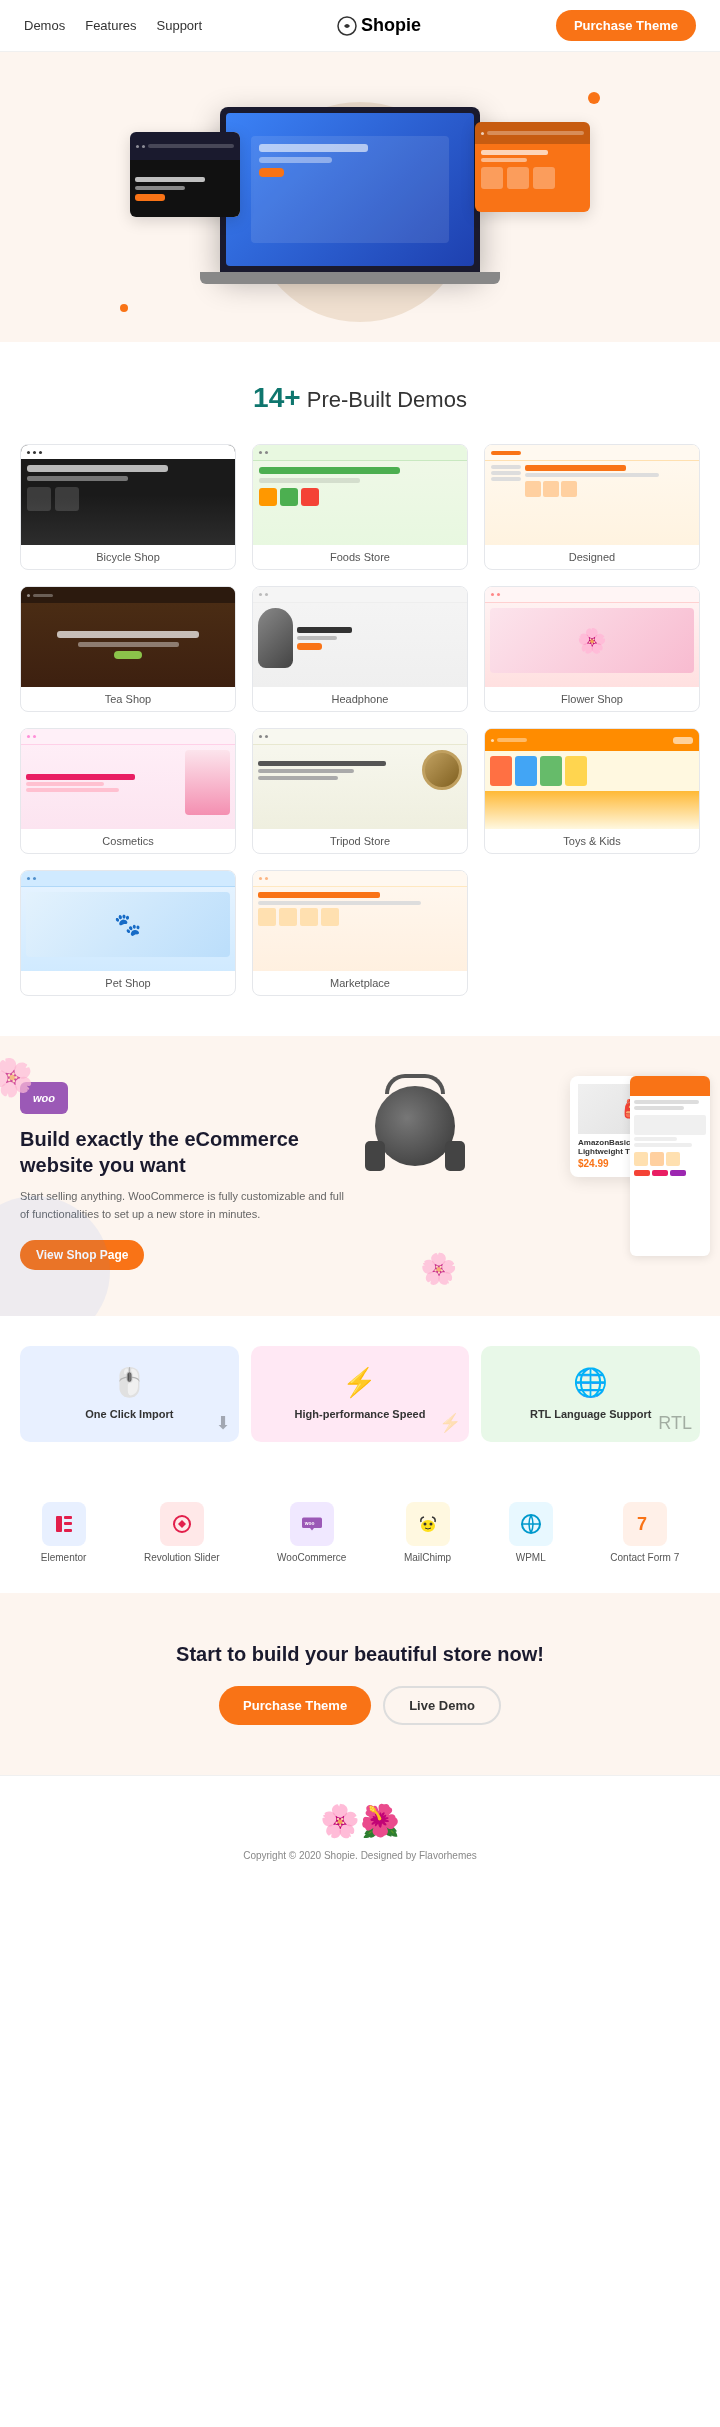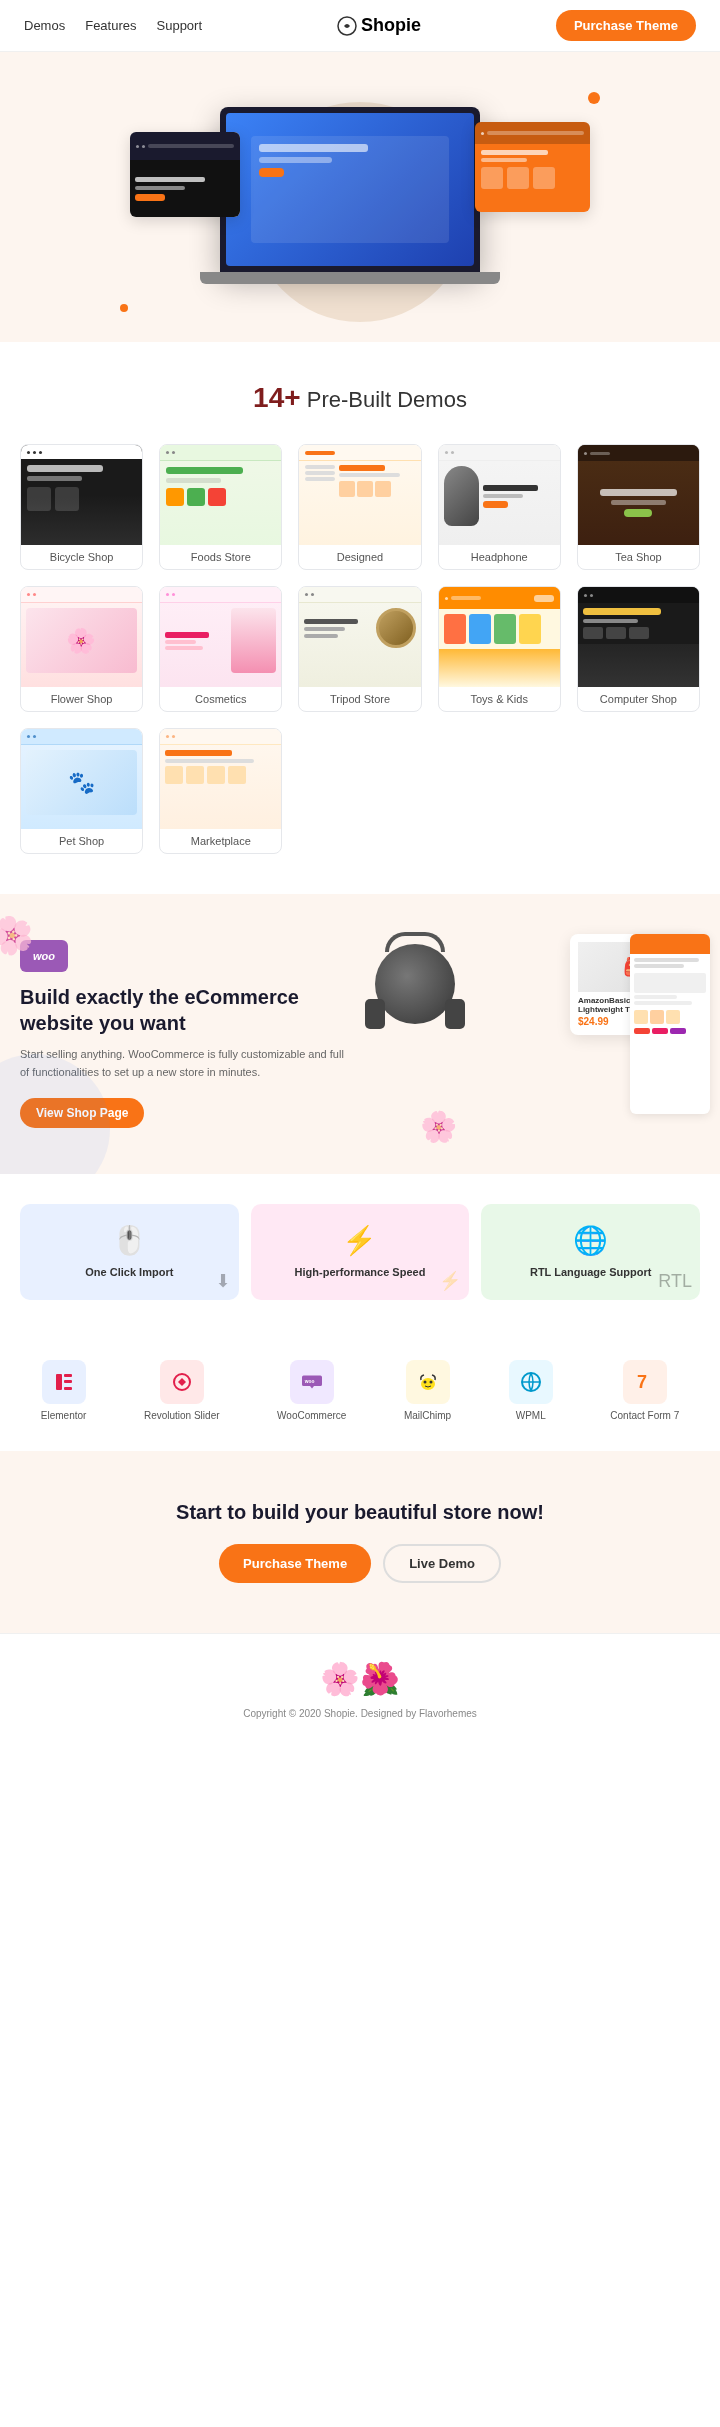--- a/index.html
+++ b/index.html
@@ -12,21 +12,21 @@
     .nav-logo { font-size: 18px; font-weight: 700; display: flex; align-items: center; gap: 4px; }
     .nav-logo svg { width: 20px; height: 20px; }
     .btn-purchase { background: #f97316; color: #fff; border: none; padding: 8px 18px; border-radius: 20px; font-size: 13px; cursor: pointer; font-weight: 600; }
 
     
     .hero { background: #fdf5ef; text-align: center; padding: 40px 20px 0; position: relative; overflow: hidden; }
     .hero h1 { font-size: 30px; font-weight: 800; color: #1a1a2e; line-height: 1.3; margin-bottom: 20px; }
 
     
     .demos-section { padding: 40px 20px; text-align: center; }
-    .demos-grid { display: grid; grid-template-columns: repeat(5, 1fr); gap: 16px; }
+    .demos-grid { display: grid; grid-template-columns: repeat(3, 1fr); gap: 16px; }
     .demo-card { border: 1px solid #e5e7eb; border-radius: 8px; overflow: hidden; cursor: pointer; transition: box-shadow 0.2s; }
     .demo-thumb { width: 100%; height: 100px; position: relative; overflow: hidden; }
     .demo-label { font-size: 11px; color: #555; padding: 6px 4px; text-align: center; font-weight: 500; }
 
     
     .thumb-bicycle { background: linear-gradient(180deg, #1a1a1a 0%, #1a1a1a 50%, #2d2d2d 100%); }
     .thumb-furniture { background: linear-gradient(180deg, #f8f8f8 0%, #e8f4f8 100%); }
     .thumb-foods { background: linear-gradient(180deg, #f0f8e8 0%, #e8f8e0 100%); }
     .thumb-megashop { background: linear-gradient(180deg, #fff9f0 0%, #fff3e0 100%); }
     .thumb-teashop { background: linear-gradient(180deg, #2c1a0e 0%, #4a2c14 50%, #f5f0e8 100%); }
@@ -158,21 +158,21 @@
       </div>
     </div>
 
     <div style="position:absolute;right:0;top:0;width:12px;height:12px;border-radius:50%;background:#f97316;"></div>
     <div style="position:absolute;left:0;bottom:30px;width:8px;height:8px;border-radius:50%;background:#f97316;"></div>
   </div>
 </section>
 
 <section class="demos-section">
   <div style="font-size:22px;color:#333;margin-bottom:30px;">
-    <span style="color:#7f1d1d;font-weight:800;font-size:28px;">14+</span>
+    <span style="color:#0f766e;font-weight:800;font-size:28px;">14+</span>
     <span>Pre-Built Demos</span>
   </div>
 
   <div class="demos-grid">
 
     <div class="demo-card">
       <div class="demo-thumb thumb-bicycle">
         <div class="thumb-white-bar">
             <div class="thumb-dark-dot"></div>
             <div class="thumb-dark-dot"></div>
@@ -229,53 +229,53 @@
               <div style="width:16px;height:16px;background:#ffd0a0;border-radius:2px;"></div>
               <div style="width:16px;height:16px;background:#ffd0a0;border-radius:2px;"></div>
             </div>
           </div>
         </div>
       </div>
       <div class="demo-label">Designed</div>
     </div>
 
     <div class="demo-card">
+      <div class="demo-thumb thumb-teashop">
+        <div style="height:16px;background:#2c1a0e;display:flex;align-items:center;padding:0 6px;gap:3px;">
+          <div style="width:3px;height:3px;border-radius:50%;background:rgba(255,255,255,0.5);"></div>
+            <div style="width:20px;height:3px;background:rgba(255,255,255,0.3);border-radius:2px;"></div>
+        </div>
+        <div style="padding:6px;background:linear-gradient(180deg,#4a2c14 0%,#3d2010 100%);height:84px;display:flex;flex-direction:column;align-items:center;justify-content:center;">
+          <div style="width:70%;height:7px;background:rgba(255,255,255,0.7);border-radius:3px;margin-bottom:4px;"></div>
+          <div style="width:50%;height:5px;background:rgba(255,255,255,0.4);border-radius:2px;margin-bottom:4px;"></div>
+          <div style="width:28px;height:8px;background:#8bc34a;border-radius:4px;"></div>
+        </div>
+      </div>
+      <div class="demo-label">Tea Shop</div>
+    </div>
+
+    <div class="demo-card">
       <div class="demo-thumb thumb-headphone">
         <div style="height:16px;background:#f5f5f5;display:flex;align-items:center;padding:0 6px;gap:3px;border-bottom:1px solid #eee;">
           <div style="width:3px;height:3px;border-radius:50%;background:#bbb;"></div>
             <div style="width:3px;height:3px;border-radius:50%;background:#bbb;"></div>
         </div>
         <div style="padding:5px;display:flex;gap:4px;align-items:center;">
           <div style="width:35px;height:60px;background:linear-gradient(135deg,#888,#444);border-radius:18px 18px 8px 8px;flex-shrink:0;"></div>
           <div>
             <div style="width:55px;height:6px;background:#333;border-radius:2px;margin-bottom:3px;"></div>
             <div style="width:40px;height:4px;background:#bbb;border-radius:2px;margin-bottom:3px;"></div>
             <div style="width:25px;height:7px;background:#f97316;border-radius:3px;"></div>
           </div>
         </div>
       </div>
       <div class="demo-label">Headphone</div>
     </div>
 
     <div class="demo-card">
-      <div class="demo-thumb thumb-teashop">
-        <div style="height:16px;background:#2c1a0e;display:flex;align-items:center;padding:0 6px;gap:3px;">
-          <div style="width:3px;height:3px;border-radius:50%;background:rgba(255,255,255,0.5);"></div>
-            <div style="width:20px;height:3px;background:rgba(255,255,255,0.3);border-radius:2px;"></div>
-        </div>
-        <div style="padding:6px;background:linear-gradient(180deg,#4a2c14 0%,#3d2010 100%);height:84px;display:flex;flex-direction:column;align-items:center;justify-content:center;">
-          <div style="width:70%;height:7px;background:rgba(255,255,255,0.7);border-radius:3px;margin-bottom:4px;"></div>
-          <div style="width:50%;height:5px;background:rgba(255,255,255,0.4);border-radius:2px;margin-bottom:4px;"></div>
-          <div style="width:28px;height:8px;background:#8bc34a;border-radius:4px;"></div>
-        </div>
-      </div>
-      <div class="demo-label">Tea Shop</div>
-    </div>
-
-    <div class="demo-card">
       <div class="demo-thumb thumb-flower">
         <div style="height:16px;background:#fff5f5;display:flex;align-items:center;padding:0 6px;gap:3px;border-bottom:1px solid #ffd0d0;">
           <div style="width:3px;height:3px;border-radius:50%;background:#f88;"></div>
             <div style="width:3px;height:3px;border-radius:50%;background:#f88;"></div>
         </div>
         <div style="padding:5px;">
           <div style="width:100%;height:65px;background:linear-gradient(135deg,#fce4ec,#f8bbd0);border-radius:4px;display:flex;align-items:center;justify-content:center;">
             <div style="font-size:24px;">🌸</div>
           </div>
         </div>
@@ -331,38 +331,20 @@
             <div style="width:22px;height:30px;background:#ff7043;border-radius:3px;"></div>
             <div style="width:22px;height:30px;background:#42a5f5;border-radius:3px;"></div>
             <div style="width:22px;height:30px;background:#66bb6a;border-radius:3px;"></div>
             <div style="width:22px;height:30px;background:#ffd54f;border-radius:3px;"></div>
           </div>
         </div>
       </div>
       <div class="demo-label">Toys &amp; Kids</div>
     </div>
 
-    <div class="demo-card">
-      <div class="demo-thumb thumb-computer">
-        <div style="height:16px;background:#111;display:flex;align-items:center;padding:0 6px;gap:3px;">
-          <div style="width:3px;height:3px;border-radius:50%;background:rgba(255,255,255,0.5);"></div>
-            <div style="width:3px;height:3px;border-radius:50%;background:rgba(255,255,255,0.5);"></div>
-        </div>
-        <div style="padding:5px;background:#1a1a1a;">
-          <div style="width:70%;height:7px;background:#f0c040;border-radius:3px;margin-bottom:4px;"></div>
-          <div style="width:50%;height:4px;background:#888;border-radius:2px;margin-bottom:4px;"></div>
-          <div style="display:flex;gap:3px;">
-            <div style="width:20px;height:12px;background:#444;border-radius:2px;"></div>
-            <div style="width:20px;height:12px;background:#444;border-radius:2px;"></div>
-            <div style="width:20px;height:12px;background:#444;border-radius:2px;"></div>
-          </div>
-        </div>
-      </div>
-      <div class="demo-label">Computer Shop</div>
-    </div>
 
 
     <div class="demo-card">
       <div class="demo-thumb thumb-petshop">
         <div style="height:16px;background:#d0eaff;display:flex;align-items:center;padding:0 6px;gap:3px;border-bottom:1px solid #b0d8f8;">
           <div style="width:3px;height:3px;border-radius:50%;background:#5090cc;"></div>
             <div style="width:3px;height:3px;border-radius:50%;background:#5090cc;"></div>
         </div>
         <div style="padding:5px;">
           <div style="width:100%;height:65px;background:linear-gradient(135deg,#e3f2fd,#bbdefb);border-radius:4px;display:flex;align-items:center;justify-content:center;">

